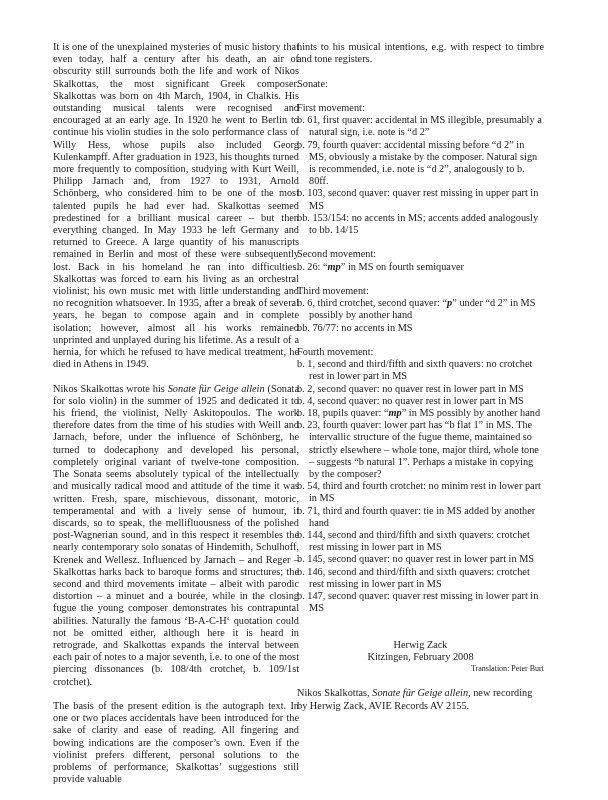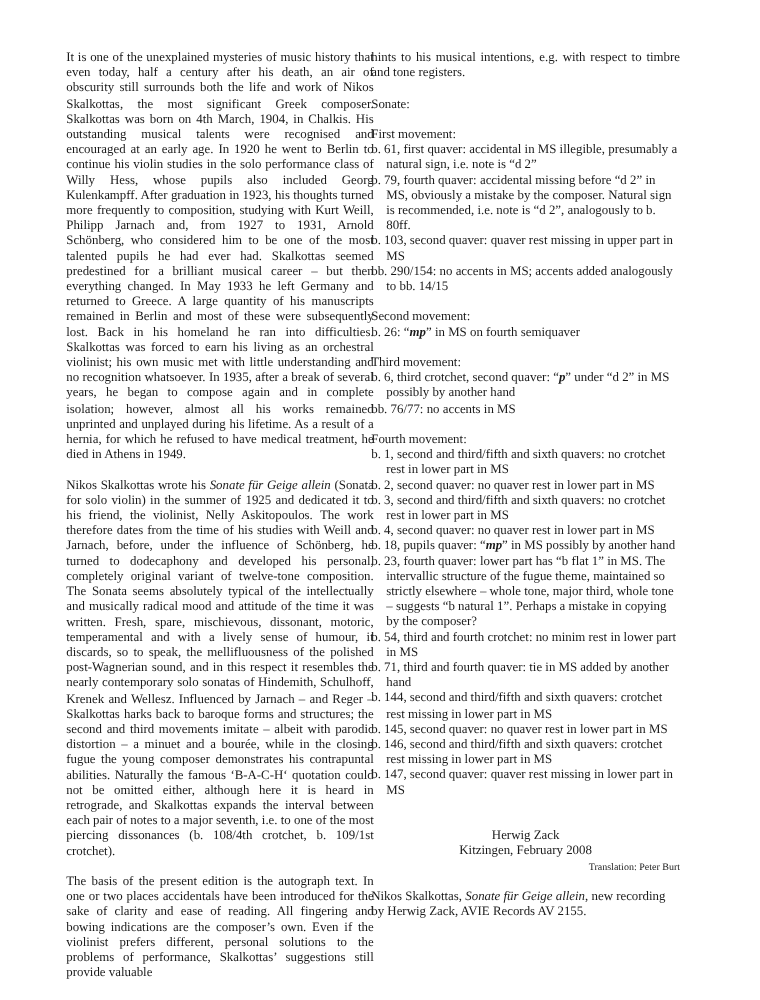--- a/index.html
+++ b/index.html
@@ -32,36 +32,35 @@
 <div class="col col-right">
   <p class="just">hints to his musical intentions, e.g. with respect to timbre and tone registers.</p>
   <div class="gap"></div>
   <p>Sonate:</p>
   <div class="gap"></div>
 
   <p class="heading">First movement:</p>
   <p class="note">b. 61, first quaver: accidental in MS illegible, presumably a natural sign, i.e. note is “d 2”</p>
   <p class="note">b. 79, fourth quaver: accidental missing before “d 2” in MS, obviously a mistake by the composer. Natural sign is recommended, i.e. note is “d 2”, analogously to b. 80ff.</p>
   <p class="note">b. 103, second quaver: quaver rest missing in upper part in MS</p>
-  <p class="note">bb. 290/154: no accents in MS; accents added analogously to bb. 14/15</p>
+  <p class="note">bb. 153/154: no accents in MS; accents added analogously to bb. 14/15</p>
   <div class="gap"></div>
 
   <p class="heading">Second movement:</p>
   <p class="note"><span>b. 26: “</span><b class="dyn">mp</b><span>” in MS on fourth semiquaver</span></p>
   <div class="gap"></div>
 
   <p class="heading">Third movement:</p>
   <p class="note"><span>b. 6, third crotchet, second quaver: “</span><b class="dyn">p</b><span>” under “d 2” in MS possibly by another hand</span></p>
   <p class="note">bb. 76/77: no accents in MS</p>
   <div class="gap"></div>
 
   <p class="heading">Fourth movement:</p>
   <p class="note">b. 1, second and third/fifth and sixth quavers: no crotchet rest in lower part in MS</p>
   <p class="note">b. 2, second quaver: no quaver rest in lower part in MS</p>
-  <p class="note">b. 3, second and third/fifth and sixth quavers: no crotchet rest in lower part in MS</p>
   <p class="note">b. 4, second quaver: no quaver rest in lower part in MS</p>
   <p class="note"><span>b. 18, pupils quaver: “</span><b class="dyn">mp</b><span>” in MS possibly by another hand</span></p>
   <p class="note">b. 23, fourth quaver: lower part has “b flat 1” in MS. The intervallic structure of the fugue theme, maintained so strictly elsewhere – whole tone, major third, whole tone – suggests “b natural 1”. Perhaps a mistake in copying by the composer?</p>
   <p class="note">b. 54, third and fourth crotchet: no minim rest in lower part in MS</p>
   <p class="note">b. 71, third and fourth quaver: tie in MS added by another hand</p>
   <p class="note">b. 144, second and third/fifth and sixth quavers: crotchet rest missing in lower part in MS</p>
   <p class="note">b. 145, second quaver: no quaver rest in lower part in MS</p>
   <p class="note">b. 146, second and third/fifth and sixth quavers: crotchet rest missing in lower part in MS</p>
   <p class="note">b. 147, second quaver: quaver rest missing in lower part in MS</p>
   <div class="gap"></div>

